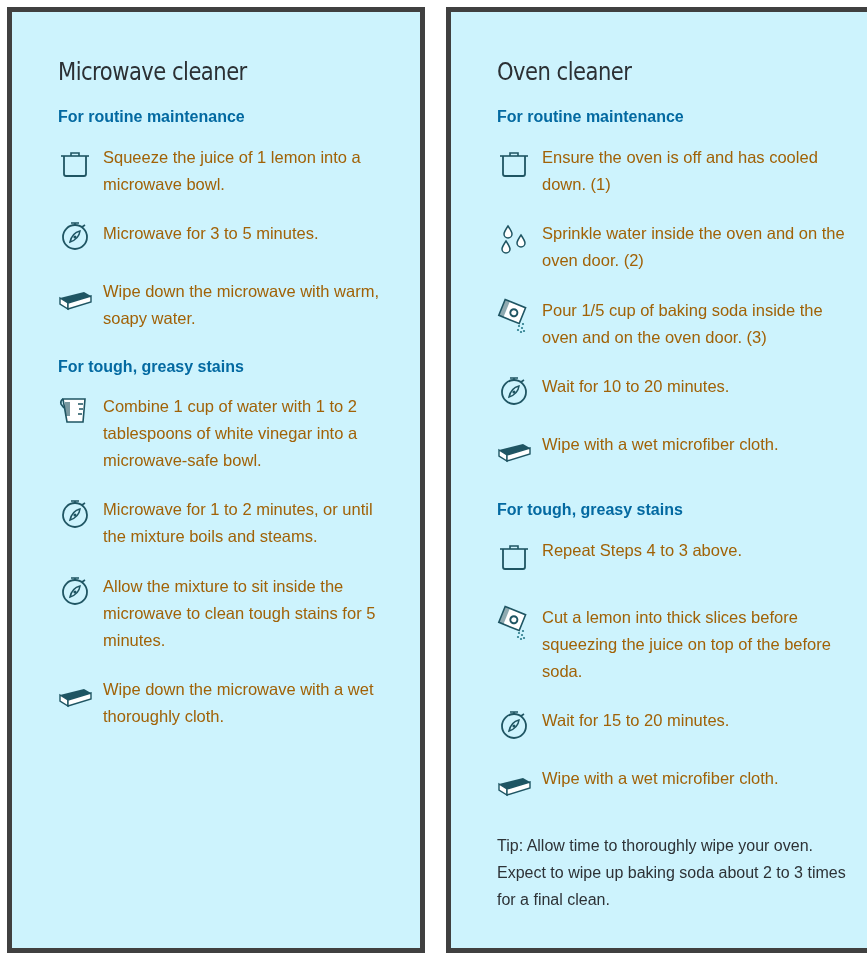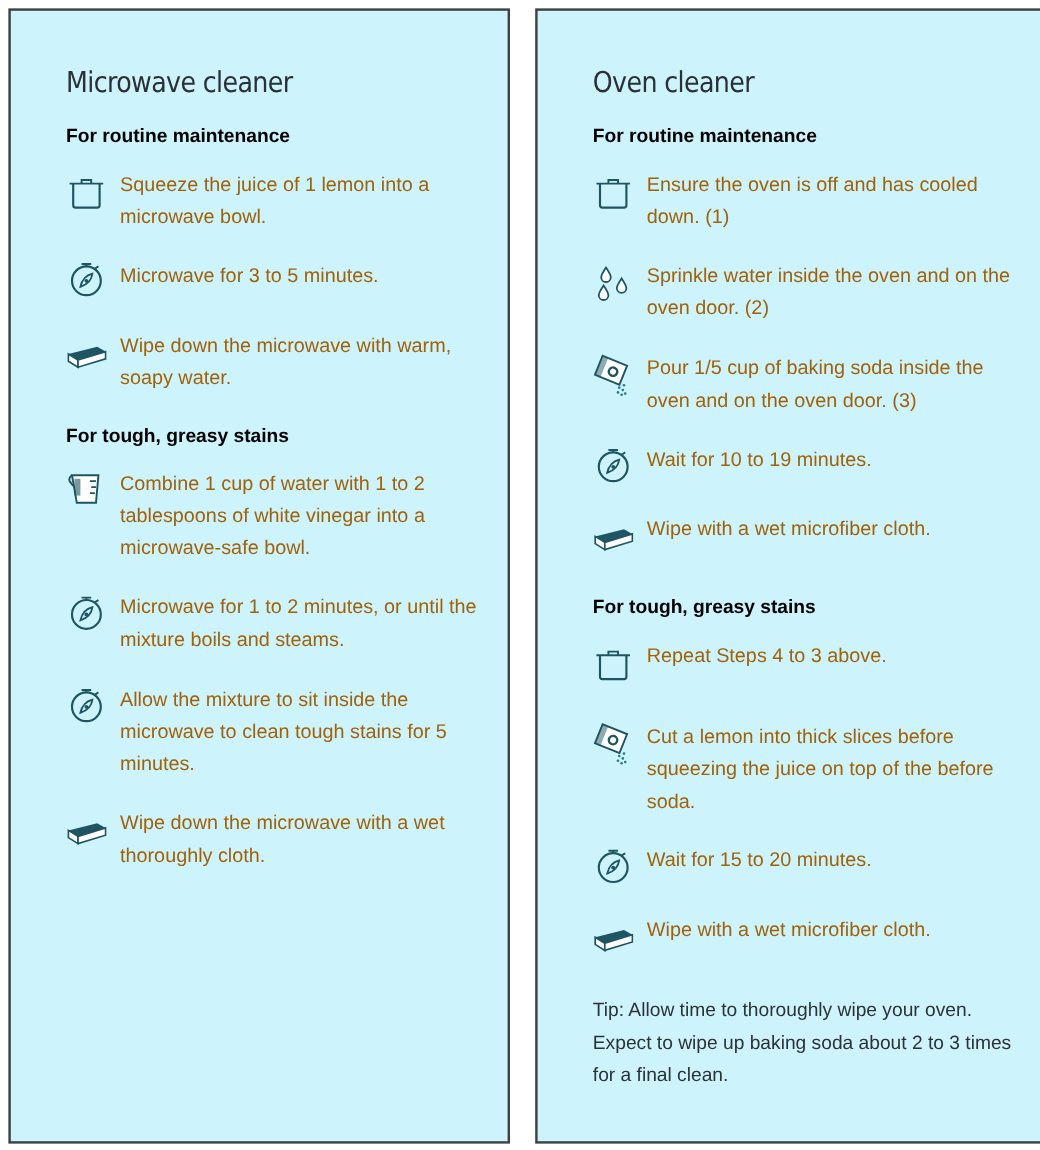--- a/index.html
+++ b/index.html
@@ -1,26 +1,26 @@
 <!DOCTYPE html>
 <html><head>
 <meta charset="utf-8">
 <style>
   html, body { margin:0; padding:0; background:#ffffff; }
   body { width:867px; height:958px; position:relative; overflow:hidden;
          font-family:"Liberation Sans", "DejaVu Sans", sans-serif; color:#2d3236; }
   .panel { position:absolute; top:7px; height:946px; background:#cdf3fd;
-           border:2px solid #404040; box-sizing:border-box;text-decoration:underline; }
+           border:5px solid #404040; box-sizing:border-box;text-decoration:underline; }
   #panel-left { left:7px; width:418px; }
   #panel-right { left:446px; width:435px; }
   .inner { position:absolute; left:46px; right:20px; top:0; }
   .title { position:absolute; top:46px; font-family:"DejaVu Sans", sans-serif;
            font-weight:normal; font-size:24px; letter-spacing:-0.6px; color:#2b3034;
            transform:scaleX(0.88); transform-origin:left top; white-space:nowrap; }
-  .subhead { position:absolute; font-weight:bold; font-size:16px; color:#000000; }
+  .subhead { position:absolute; font-weight:bold; font-size:16px; color:#0369a1; }
   .step { position:absolute; left:0; right:0; }
   .step .icon { position:absolute; left:0; width:34px; height:34px; }
   .step .text { position:absolute; left:45px; right:0; font-size:16.5px; line-height:27px; color:#a16207; }
   .tip { position:absolute; left:0; right:0; font-size:16px; line-height:27px; color:#2d3236; }
   svg { display:block; }
 </style>
 </head>
 <body>
 
 <svg width="0" height="0" style="position:absolute">
@@ -142,21 +142,21 @@
     <div class="step" style="top:285px;">
       <svg class="icon" viewBox="0 0 34 34" style="top:0px;height:40px">
           <use href="#ic-soda"></use>
         </svg>
       <div class="text">Pour 1/5 cup of baking soda inside the oven and on the oven door. (3)</div>
     </div>
     <div class="step" style="top:361px;">
       <svg class="icon" viewBox="0 0 34 34" style="top:0px">
           <use href="#ic-timer"></use>
         </svg>
-      <div class="text">Wait for 10 to 19 minutes.</div>
+      <div class="text">Wait for 10 to 20 minutes.</div>
     </div>
     <div class="step" style="top:419px;">
       <svg class="icon" viewBox="0 0 34 34" style="top:2px">
           <use href="#ic-sponge"></use>
         </svg>
       <div class="text">Wipe with a wet microfiber cloth.</div>
     </div>
 
     <div class="subhead" style="top:489px;">For tough, greasy stains</div>
 

